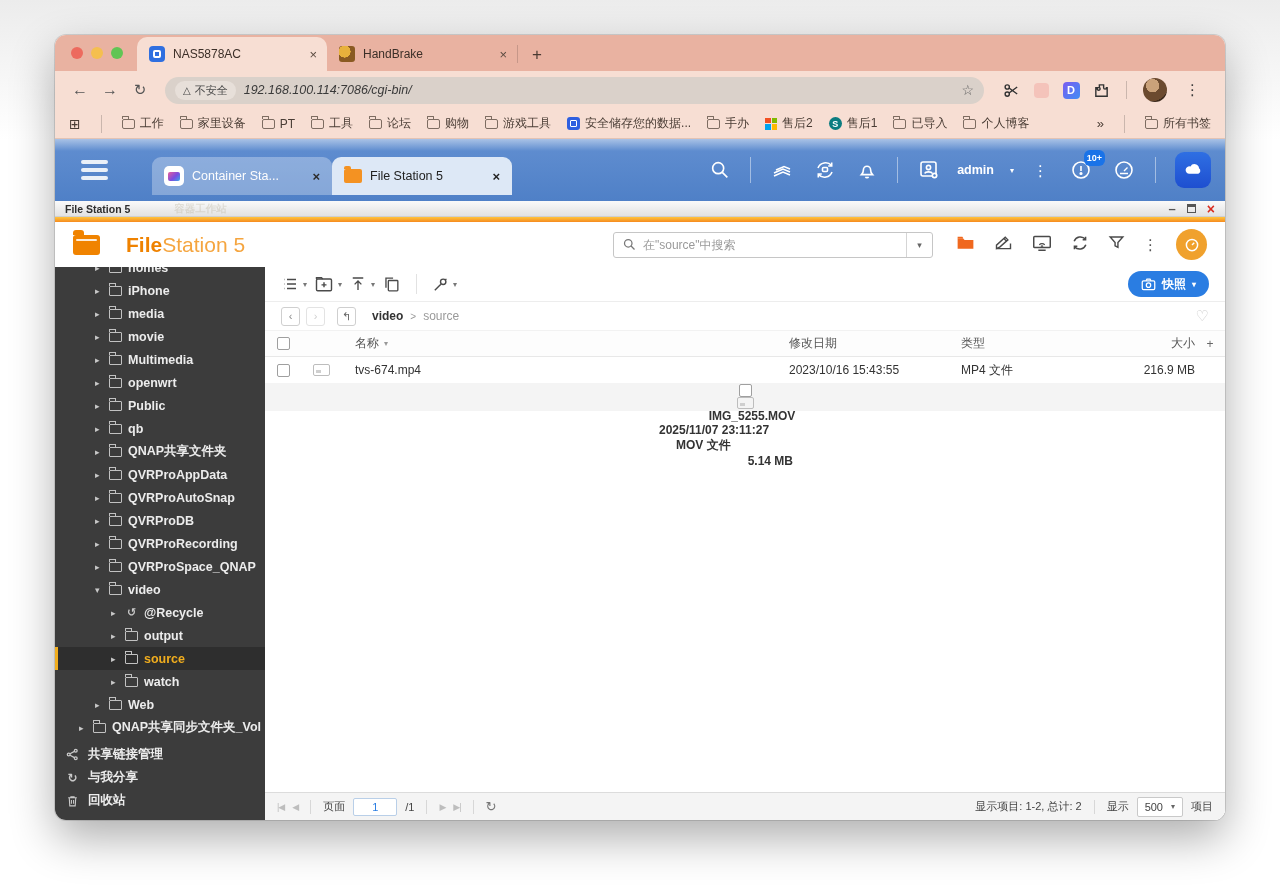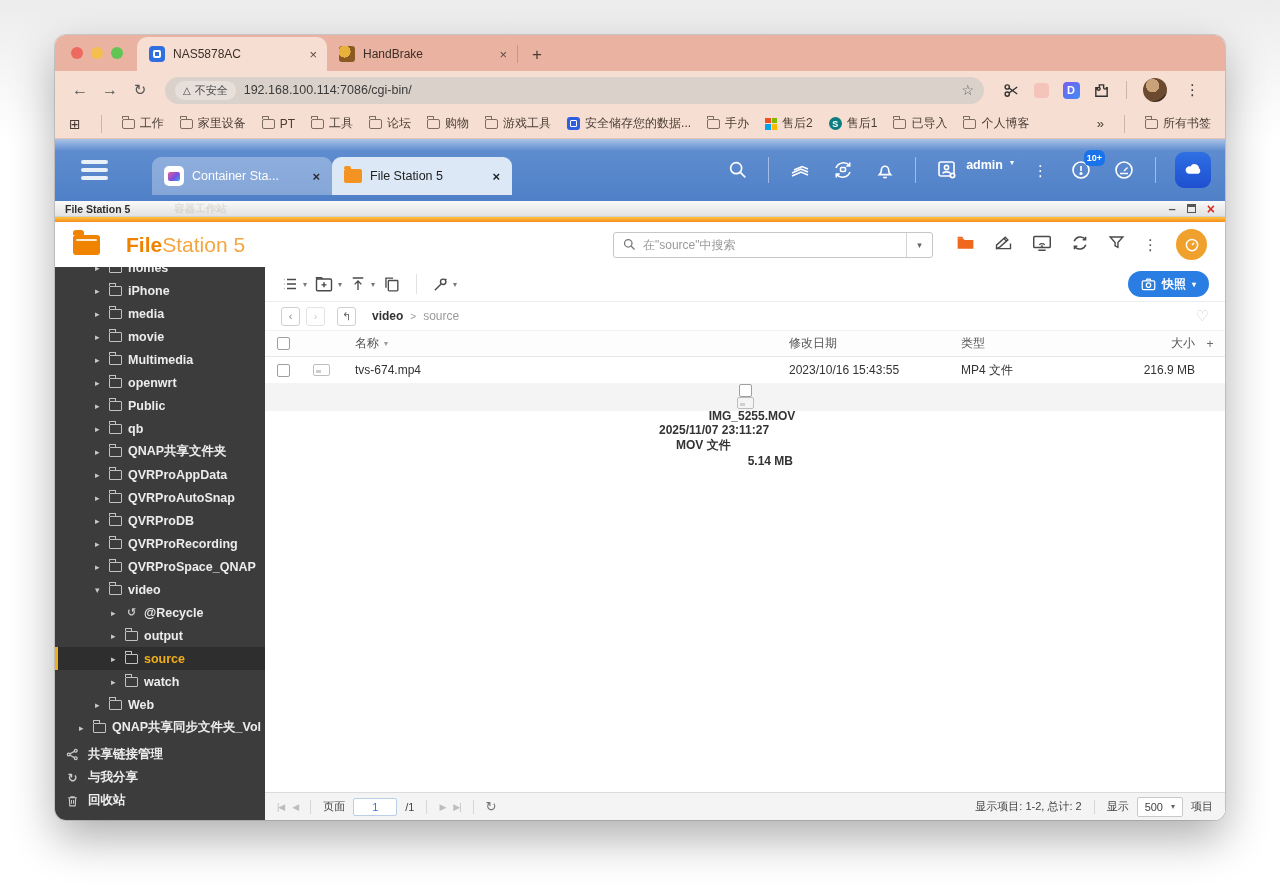--- a/index.html
+++ b/index.html
@@ -30,21 +30,21 @@
 
   
   .toolbar { height:38px; background:#f7ded3; display:flex; align-items:center; padding:0 12px; gap:4px; }
   .navbtn { font-size:16px; color:#555; width:26px; text-align:center; }
   .navbtn.reload { font-size:15px; }
   .addr { flex:1; margin:0 8px; height:27px; background:#dad1ca; border-radius:14px;
     display:flex; align-items:center; padding:0 10px; gap:8px; }
   .secbadge { display:flex; align-items:center; gap:4px; background:#e7dfd9; border-radius:10px;
     padding:2px 8px; font-size:11px; color:#4a4a4a; }
   .warn-tri { font-size:10px; color:#4a4a4a; }
-  .url { font-size:12.5px; color:#3a3a3a; flex:1; }
+  .url { font-size:12.5px; color:#3a3a3a; flex:1;font-style:italic; }
   .addr .star { font-size:14px; color:#5f5f5f; }
   .exts { display:flex; align-items:center; gap:12px; padding:0 6px; }
   .ext-ic { width:18px; height:18px; display:flex; align-items:center; justify-content:center; }
   .ext-scis svg { width:17px; height:17px; stroke:#333; }
   .ext-pink { width:15px; height:15px; background:#f3b9b2; border-radius:4px; opacity:.75; }
   .ext-d { width:17px; height:17px; border-radius:4px; background:linear-gradient(135deg,#7b5cf0,#3f8ef5);
     color:#fff; font-size:11px; font-weight:bold; display:flex; align-items:center; justify-content:center; }
   .ext-puz svg { width:17px; height:17px; stroke:#333; }
   .tb-sep { width:1px; height:18px; background:rgba(0,0,0,.18); margin:0 4px; }
   .avatar { width:24px; height:24px; border-radius:50%;
@@ -82,21 +82,21 @@
   .qtab.active { background:#dde8f6; color:#222; }
   .qtab .qclose { margin-left:auto; font-weight:bold; font-size:13px; }
   .qtab.inactive .qclose{ color:#2b2b2b; }
   .qic-cs { width:20px; height:20px; background:#fff; border-radius:5px; display:flex; align-items:center; justify-content:center; }
   .qic-cs i { width:12px; height:9px; border-radius:2px; background:linear-gradient(135deg,#e85d9c,#7a4de0 55%,#3aa7e8); }
   .qfolder { width:18px; height:14px; background:#f49222; border-radius:2px; position:relative; }
   .qfolder::before { content:""; position:absolute; top:-3px; left:0; width:7px; height:3px; background:#f49222; border-radius:2px 2px 0 0; }
   .qicons { display:flex; align-items:center; margin-left:auto; gap:19px; }
   .qicons svg { display:block; }
   .qsep { width:1px; height:26px; background:rgba(255,255,255,.45); }
-  .quser { display:flex; gap:7px; color:#fff; font-size:12.5px; font-weight:bold; }
+  .quser { display:flex; align-items:center; gap:16px; color:#fff; font-size:12.5px; font-weight:bold; }
   .qdots { color:#fff; font-size:15px; letter-spacing:2px; line-height:1; }
   .qtask { position:relative; }
   .qbadge { position:absolute; top:-8px; right:-12px; background:#1a73e8; color:#fff; font-size:9px;
     font-weight:bold; border-radius:6px; padding:3px 3px; }
   .qcloud { width:36px; height:36px; border-radius:9px; background:linear-gradient(180deg,#2f6fe3,#1e4fd0);
     display:flex; align-items:center; justify-content:center; }
 
   
   .wtitle { height:16px; background:linear-gradient(180deg,#fafafa,#e2e2e2); border-bottom:1px solid #cfcfcf;
     display:flex; align-items:center; padding:0 10px; font-size:10.5px; font-weight:bold; color:#2e2e2e; }

